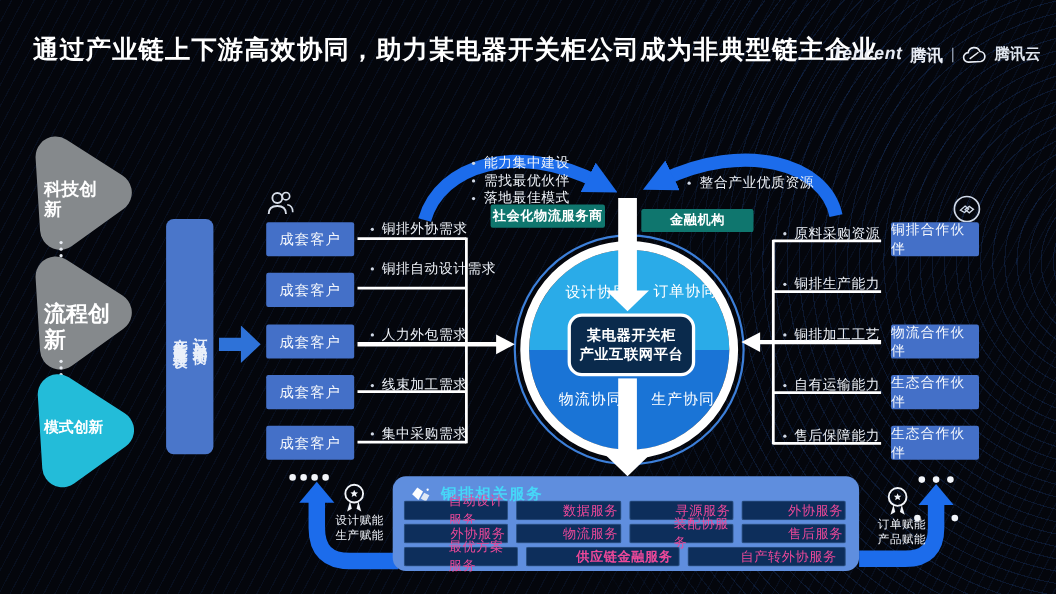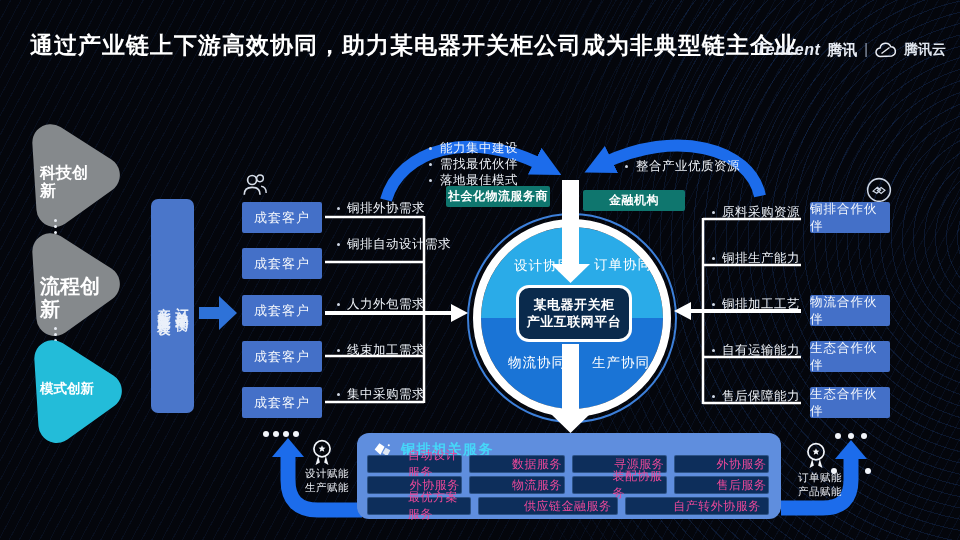--- a/index.html
+++ b/index.html
@@ -90,21 +90,21 @@
     background:#5f8ede;border-radius:12px;
   }
   .panel-header{position:absolute;left:44px;top:8px;font-size:14px;font-weight:700;
     color:#46d6f8;letter-spacing:1.5px;}
   .svc-row{position:absolute;left:10px;right:12px;height:18px;display:flex;gap:7px;}
   .svc{
     flex:1;background:#0d2e5b;border:1px solid rgba(120,170,240,.30);border-radius:2px;
     display:flex;align-items:center;justify-content:center;
     font-size:12px;color:#ec4899;letter-spacing:.5px;padding-left:40px;
   }
-  .svc.w2{flex:1.6;} .svc.w3{flex:1.66;}
+  .svc.w2{flex:1.6;font-weight:bold;} .svc.w3{flex:1.66;}
   .empower{
     position:absolute;width:48px;text-align:center;
     font-size:10.5px;line-height:13.5px;color:#eef1f7;letter-spacing:.5px;
   }
   .icon{position:absolute;}
 </style>
 </head>
 <body>
 
 <div class="canvas">

